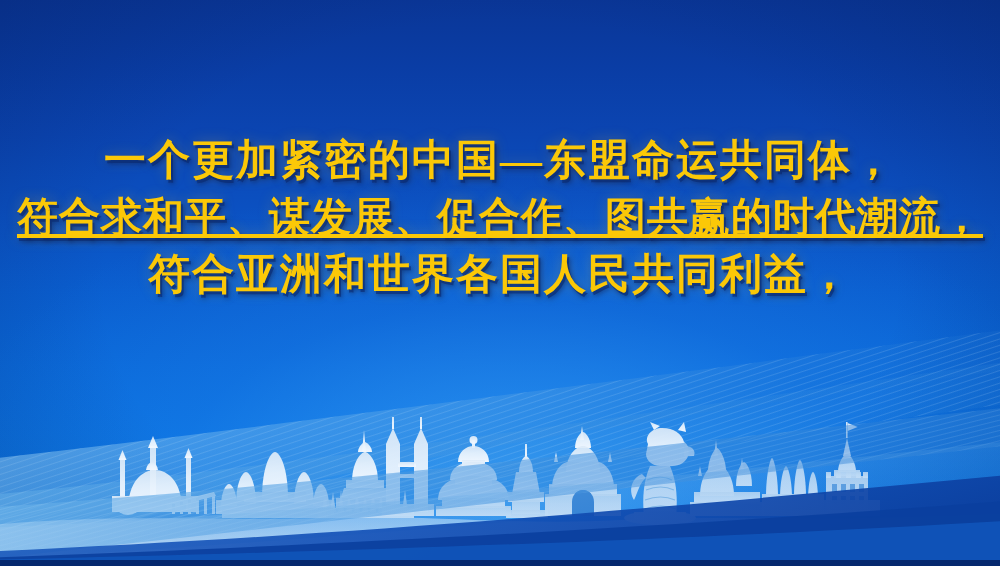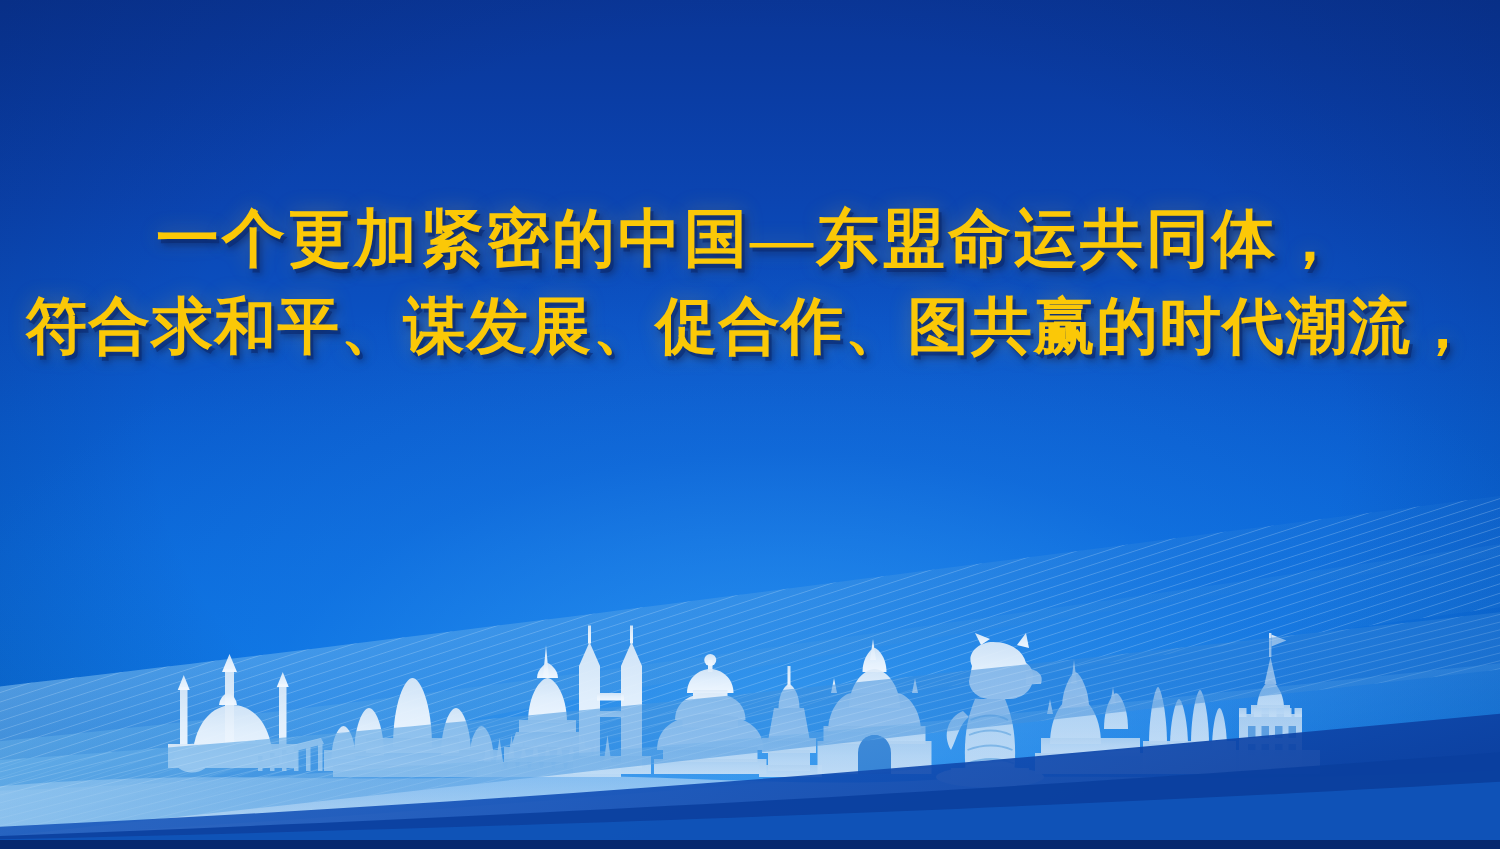--- a/index.html
+++ b/index.html
@@ -48,21 +48,21 @@
     font-size:42px;
     line-height:57px;
     letter-spacing:2px;
     color:#fbc807;
     text-shadow:
        2px 3px 0 rgba(10,40,110,0.60),
        3px 4px 5px rgba(5,25,80,0.55),
        0 0 14px rgba(255,205,40,0.25);
     white-space:nowrap;
   }
-  .line.l2{ letter-spacing:1px; font-size:41px; }
+  .line.l2{ letter-spacing:1px; font-size:41px;text-decoration:underline; }
 
   
   .ribbons{position:absolute;left:0;right:0;bottom:0;height:250px;z-index:10;}
   .skylinewrap{position:absolute;left:0;right:0;bottom:0;height:160px;z-index:20;}
   .foreribbons{position:absolute;left:0;right:0;bottom:0;height:190px;z-index:30;pointer-events:none;}
 
   svg{display:block;width:100%;height:100%;}
 </style>
 </head>
 <body>
@@ -321,15 +321,16 @@
       <path d="M 1020,190 L 1020,130 C 760,150 420,172 -20,188 L -20,190 Z" fill="#0a3f9e" opacity="0.9"></path>
       <path d="M 1020,190 L 1020,150 C 790,164 430,180 -20,190 Z" fill="#1156bb" opacity="0.85"></path>
     </svg>
   </div>
 
   <div class="vignette"></div>
 
   <div class="headline">
     <span class="line l1">一个更加紧密的中国—东盟命运共同体，</span>
     <span class="line l2">符合求和平、谋发展、促合作、图共赢的时代潮流，</span>
+    <span class="line l3">符合亚洲和世界各国人民共同利益，</span>
   </div>
 
 </div>
 
 </body></html>

